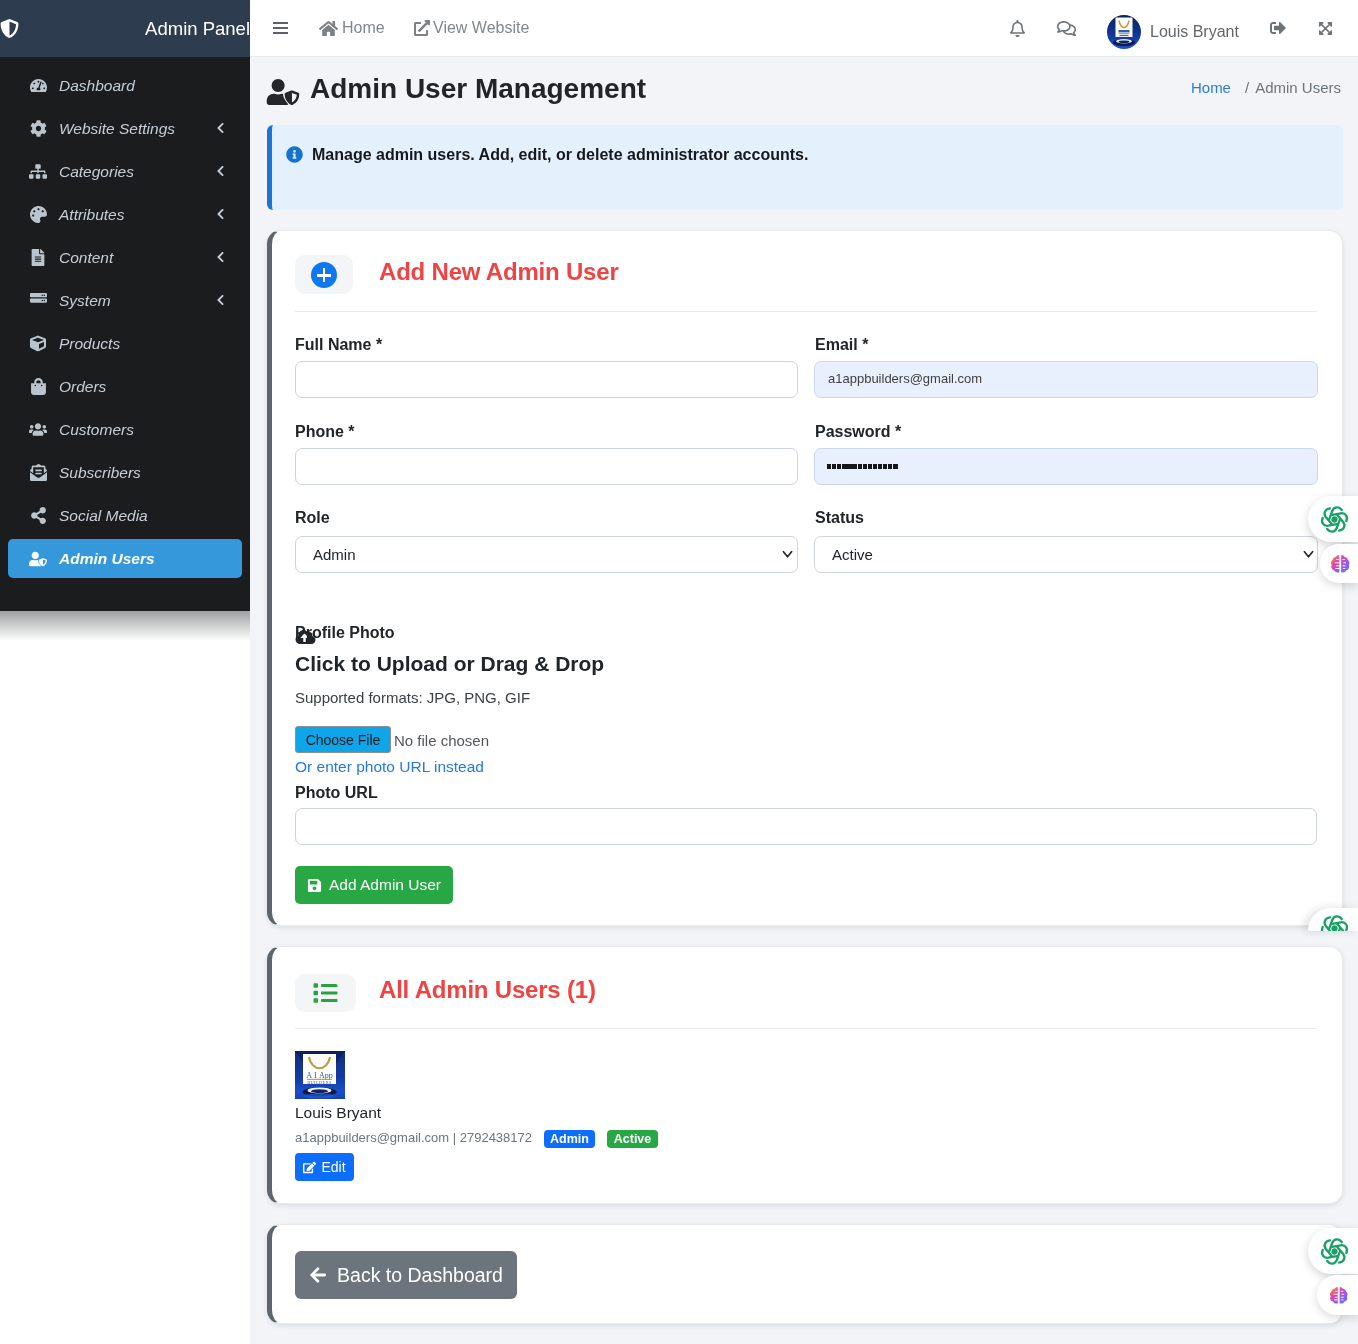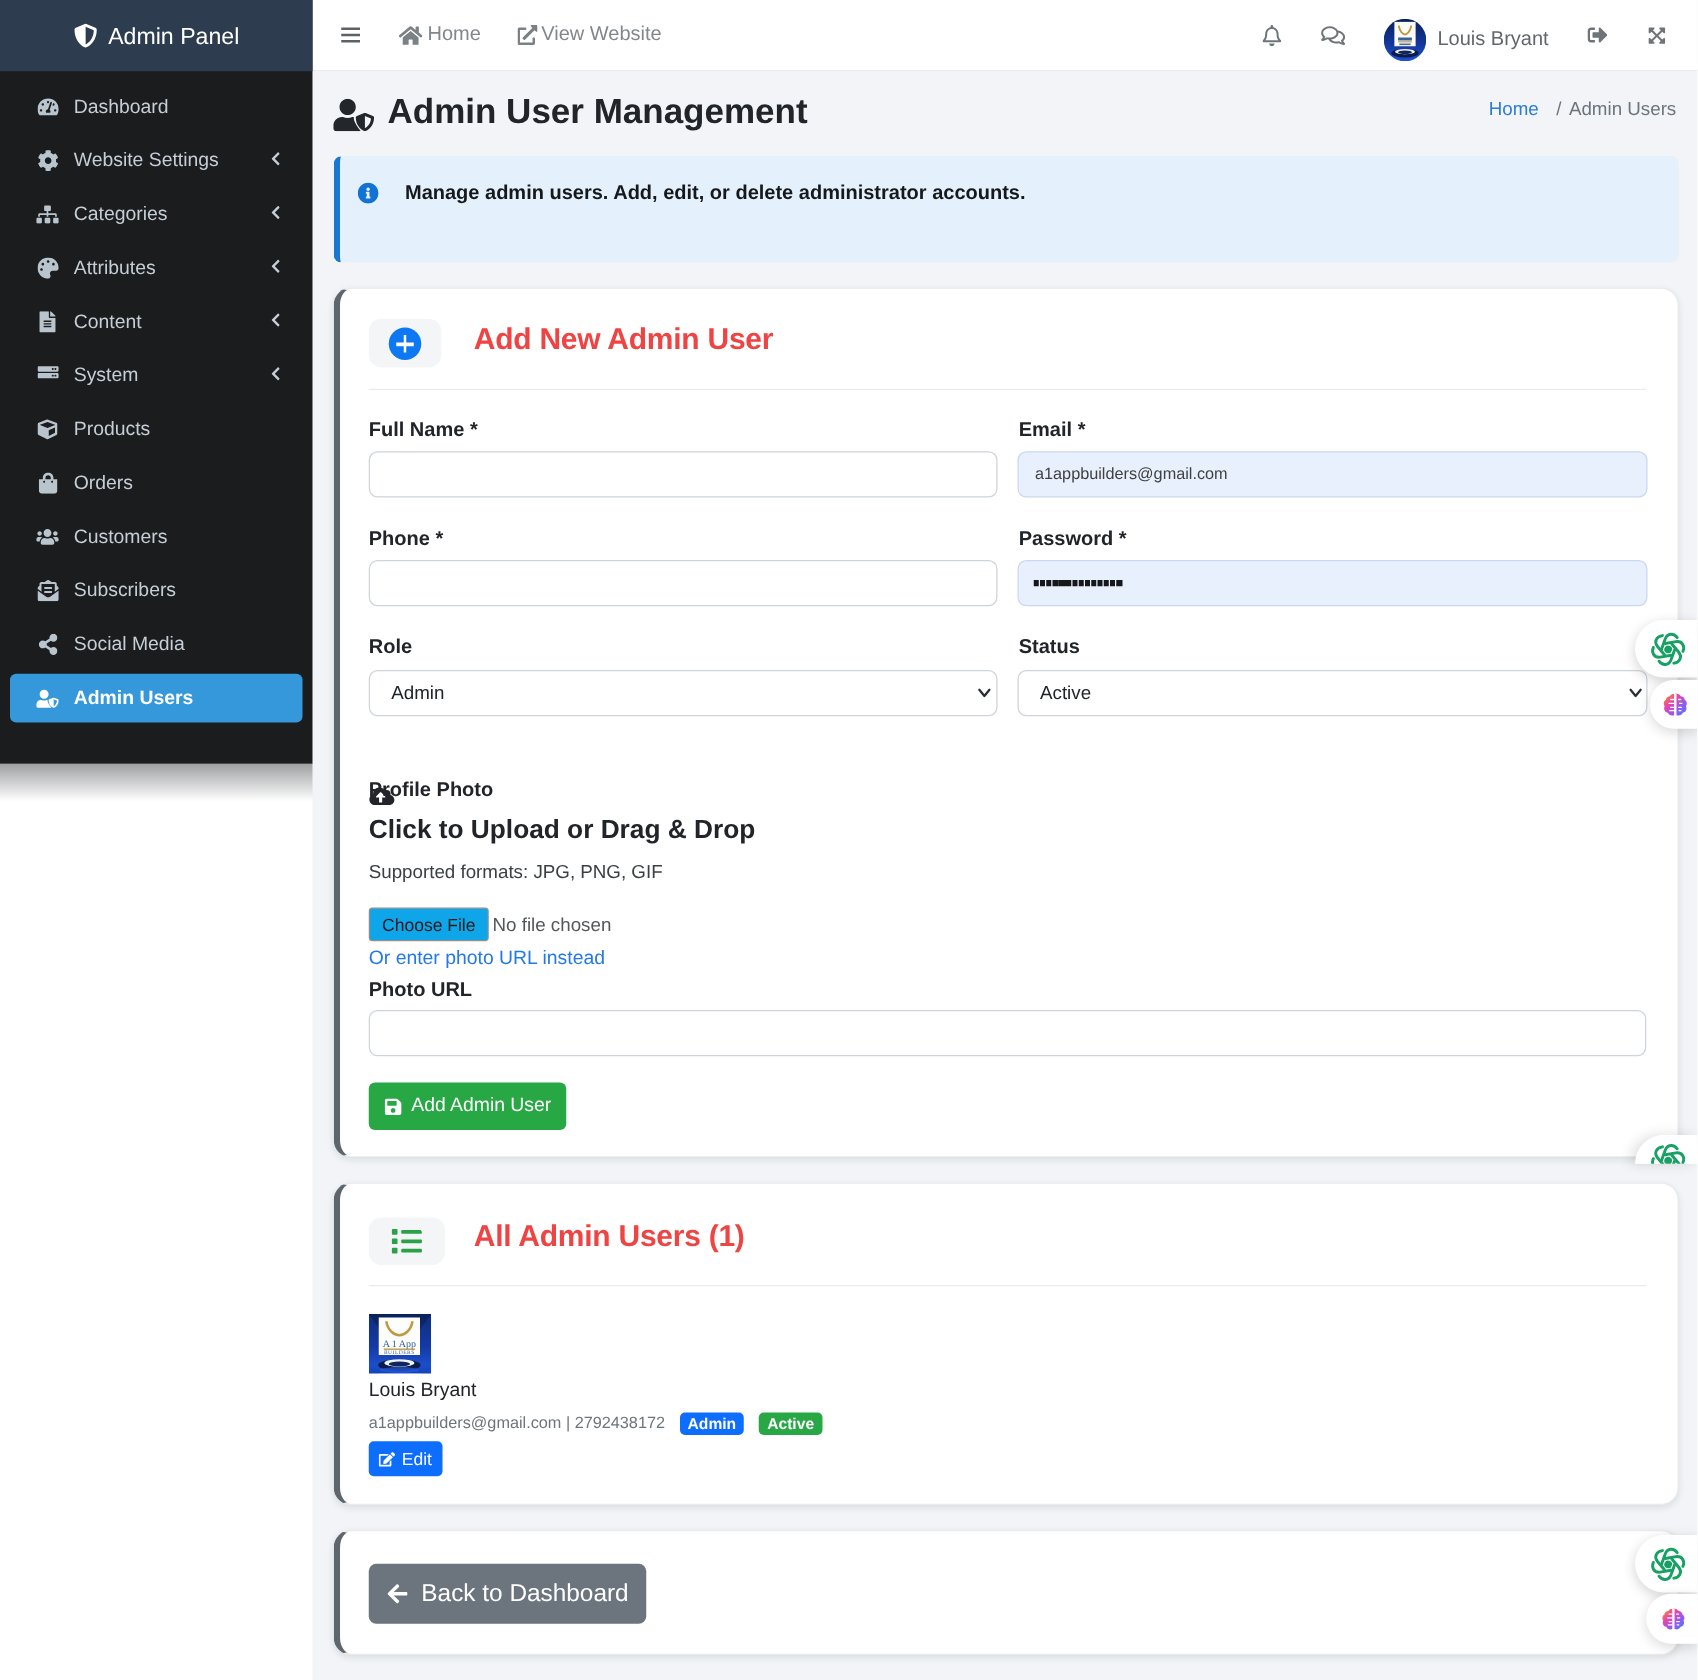--- a/index.html
+++ b/index.html
@@ -6,26 +6,26 @@
 html,body { width:1358px; height:1344px; background:#fff; font-family:"Liberation Sans", sans-serif; }
 #page { position:relative; width:1358px; height:1344px; overflow:hidden; background:#fff; }
 .abs { position:absolute; }
 
 #contentbg { left:250px; top:0; width:1108px; height:1344px; background:#f2f4f7; }
 
 #navbar { left:250px; top:0; width:1108px; height:57px; background:#fff; border-bottom:1px solid #e9ecef; }
 .navtxt { color:#82878c; font-size:16px; }
 
 #sidebar { left:0; top:0; width:250px; height:611px; background:#1b1c1e; }
-#brand { position:absolute; left:0; top:0; width:250px; height:57px; background:#2d3d4f; display:flex; align-items:center; justify-content:center; color:#fff; font-size:18.5px; }
+#brand { position:absolute; left:0; top:0; width:250px; height:57px; background:#2d3d4f; display:flex; align-items:center; justify-content:space-between; color:#fff; font-size:18.5px; }
 #menu { position:absolute; top:64px; left:0; width:250px; }
 .mi { position:relative; height:43px; display:flex; align-items:center; color:#c5ced6; font-size:15.5px; }
 .mi .ic { position:absolute; left:29px; width:18px; height:18px; display:flex; align-items:center; justify-content:center; }
 .mi .ic svg { fill:#b9c4cd; }
-.mi .lbl { position:absolute; left:59px; }
+.mi .lbl { position:absolute; left:59px;font-style:italic; }
 .mi .chev { position:absolute; right:24px; top:50%; transform:translateY(-50%); }
 .mi.active2 { margin:2px 8px; height:39px; background:#3498db; border-radius:5px; color:#fff; font-weight:bold; }
 .mi.active2 .ic { left:21px; }
 .mi.active2 .ic svg { fill:#fff; }
 .mi.active2 .lbl { left:51px; }
 
 .card { position:absolute; background:#fff; border-radius:14px; border:1px solid #e8eaed; border-left:5px solid #5d656d; box-shadow:0 2px 5px rgba(60,70,80,.12); }
 .iconbox { position:absolute; background:#f4f5f7; border-radius:10px; }
 .cardtitle { position:absolute; font-weight:bold; color:#ef4444; font-size:24px; letter-spacing:-0.2px; }
 .hdrline { position:absolute; height:1px; background:#e9ecef; }
@@ -215,21 +215,21 @@
   </div>
   <svg class="abs" style="left:265px;top:79px;" width="36" height="26" viewBox="0 0 640 512" fill="#23272b">
       <path d="M622.3 271.1l-115.2-45c-4.1-1.6-12.6-3.7-22.2 0l-115.2 45c-10.7 4.2-17.7 14-17.7 24.9 0 111.6 68.7 188.8 132.9 213.9 9.6 3.7 18 1.6 22.2 0C558.4 489.9 640 420.5 640 296c0-10.9-7-20.7-17.7-24.9zM496 462.4V273.3l95.5 37.3c-5.6 87.1-60.9 135.4-95.5 151.8zM224 256c70.7 0 128-57.3 128-128S294.7 0 224 0 96 57.3 96 128s57.3 128 128 128zm96 40c0-2.5.8-4.8 1.1-7.2-2.5-.1-4.9-.8-7.5-.8h-16.7c-22.2 10.2-46.9 16-72.9 16s-50.6-5.8-72.9-16h-16.7C60.2 288 0 348.2 0 422.4V464c0 26.5 21.5 48 48 48h352c10.1 0 19.5-3.2 27.2-8.5-49.9-58.8-107.2-138.2-107.2-207.5z"></path>
     </svg>
   <div class="abs" style="left:310px;top:73px;font-size:28px;font-weight:bold;color:#212529;">Admin User Management</div>
   <div class="abs" style="top:79px;right:17px;font-size:15px;"><span style="color:#2b7dd8;">Home</span><span style="color:#6c757d;margin:0 6px 0 14px;">/</span><span style="color:#6c757d;">Admin Users</span></div>
   <div class="abs" style="left:267px;top:125px;width:1076px;height:85px;background:#e4f0fc;border-left:5px solid #1976d2;border-radius:6px;"></div>
   <svg class="abs" style="left:286px;top:146px;" width="17" height="17" viewBox="0 0 512 512" fill="#1273d4">
       <path d="M256 8C119.043 8 8 119.083 8 256c0 136.997 111.043 248 248 248s248-111.003 248-248C504 119.083 392.957 8 256 8zm0 110c23.196 0 42 18.804 42 42s-18.804 42-42 42-42-18.804-42-42 18.804-42 42-42zm56 254c0 6.627-5.373 12-12 12h-88c-6.627 0-12-5.373-12-12v-24c0-6.627 5.373-12 12-12h12v-64h-12c-6.627 0-12-5.373-12-12v-24c0-6.627 5.373-12 12-12h64c6.627 0 12 5.373 12 12v100h12c6.627 0 12 5.373 12 12v24z"></path>
     </svg>
-  <div class="abs" style="left:324px;top:146px;font-size:16px;font-weight:bold;color:#16191c;">Manage admin users. Add, edit, or delete administrator accounts.</div>
+  <div class="abs" style="left:312px;top:146px;font-size:16px;font-weight:bold;color:#16191c;">Manage admin users. Add, edit, or delete administrator accounts.</div>
   <div class="card" style="left:267px;top:230px;width:1076px;height:696px;"></div>
   <div class="iconbox" style="left:295px;top:255px;width:58px;height:39px;"></div>
   <div class="abs" style="left:311px;top:262px;width:26px;height:26px;border-radius:50%;background:#0d78f2;"></div>
   <div class="abs" style="left:317px;top:274px;width:14px;height:2.6px;background:#fff;"></div>
   <div class="abs" style="left:322.7px;top:268px;width:2.6px;height:14px;background:#fff;"></div>
   <div class="cardtitle" style="left:379px;top:258px;">Add New Admin User</div>
   <div class="hdrline" style="left:295px;top:311px;width:1022px;"></div>
   <div class="flabel" style="left:295px;top:336px;">Full Name *</div>
   <div class="flabel" style="left:815px;top:336px;text-align:right;">Email *</div>
   <div class="finput" style="left:295px;top:361px;width:503px;"></div>

